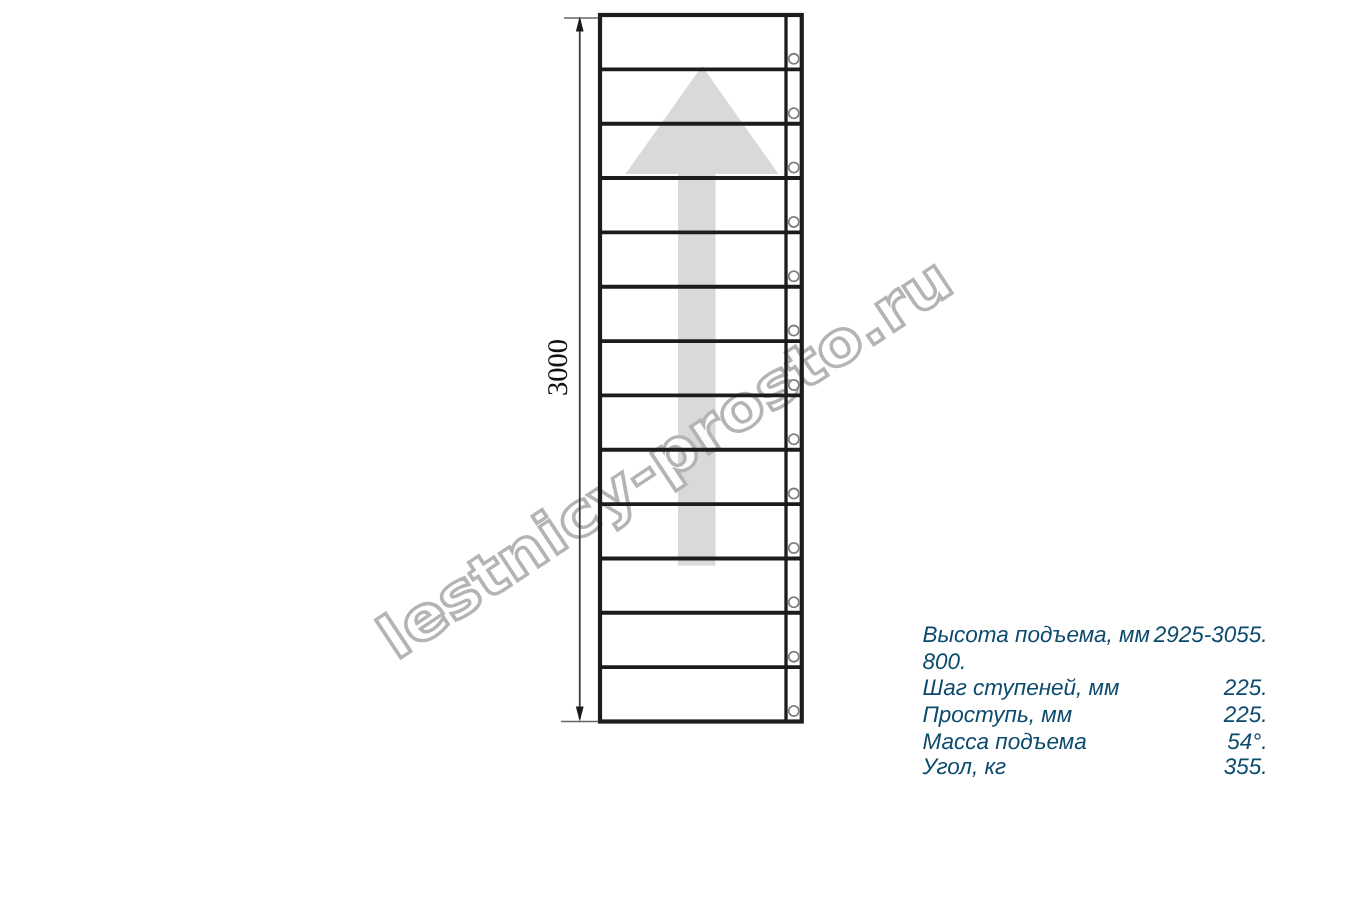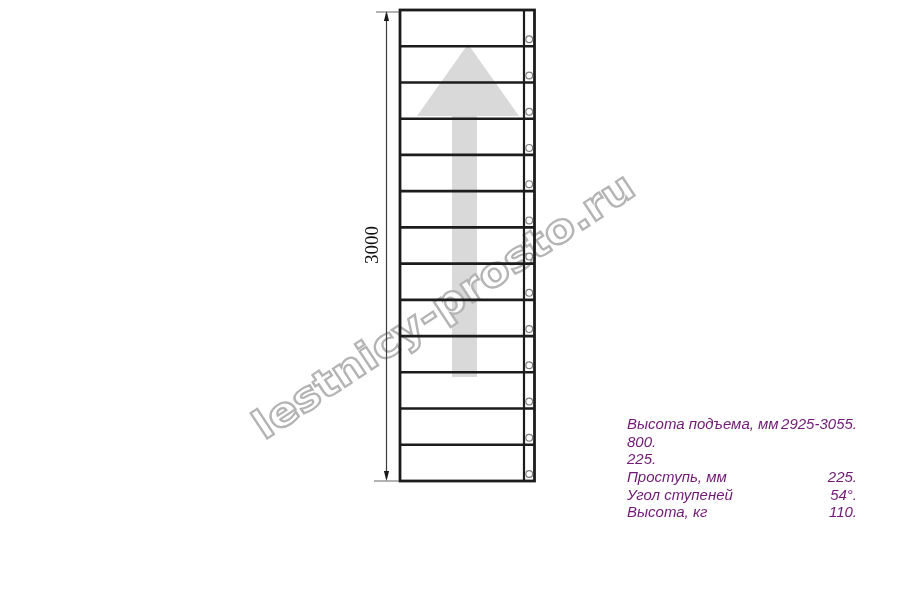--- a/index.html
+++ b/index.html
@@ -1,19 +1,19 @@
 <!DOCTYPE html>
 <html><head>
 <meta charset="utf-8">
 <style>
   html,body{margin:0;padding:0;width:900px;height:600px;background:#ffffff;overflow:hidden;}
   .canvas{position:relative;width:900px;height:600px;font-family:"Liberation Sans",sans-serif;}
   .canvas svg{position:absolute;left:0;top:0;}
   .specs{position:absolute;left:615px;top:415px;width:230px;font-style:italic;
-         font-size:15px;color:#701a75;margin-left:12px;}
+         font-size:15px;color:#0c4a6e;}
   .spec-row{display:flex;justify-content:space-between;height:17.7px;line-height:17.7px;
             white-space:nowrap;}
   .spec-label{text-align:left;}
   .spec-value{}
 </style>
 </head>
 <body>
 
 <div class="canvas">
 
@@ -65,29 +65,30 @@
 
   <div class="specs" id="specs-table">
       <div class="spec-row">
         <span class="spec-label">Высота подъема, мм</span>
         <span class="spec-value">2925-3055.</span>
       </div>
       <div class="spec-row">
         <span class="spec-value">800.</span>
       </div>
       <div class="spec-row">
+        <span class="spec-label">Шаг ступеней, мм</span>
         <span class="spec-value">225.</span>
       </div>
       <div class="spec-row">
         <span class="spec-label">Проступь, мм</span>
         <span class="spec-value">225.</span>
       </div>
       <div class="spec-row">
-        <span class="spec-label">Угол ступеней</span>
+        <span class="spec-label">Масса подъема</span>
         <span class="spec-value">54°.</span>
       </div>
       <div class="spec-row">
-        <span class="spec-label">Высота, кг</span>
-        <span class="spec-value">110.</span>
+        <span class="spec-label">Угол, кг</span>
+        <span class="spec-value">355.</span>
       </div>
     </div>
 
 </div>
 
 </body></html>

